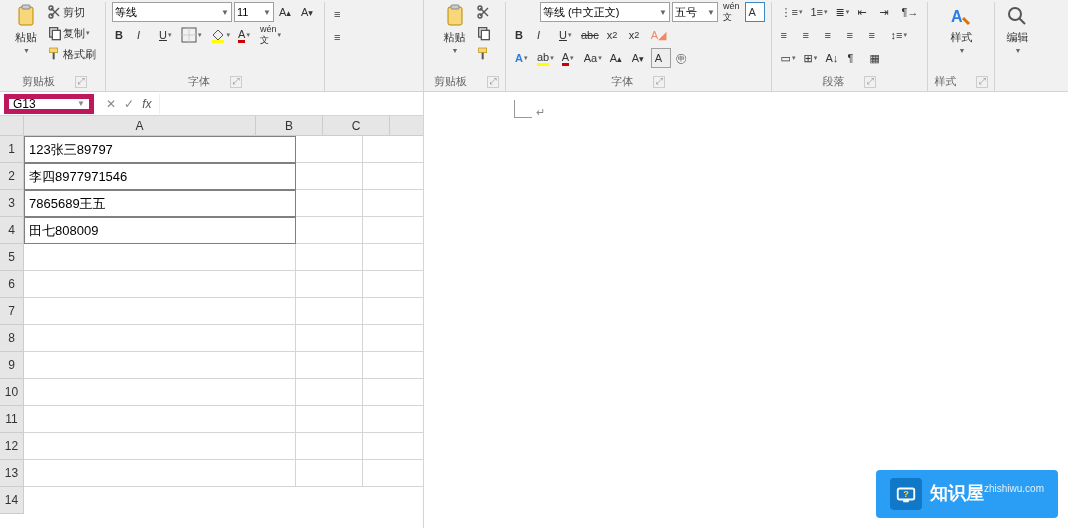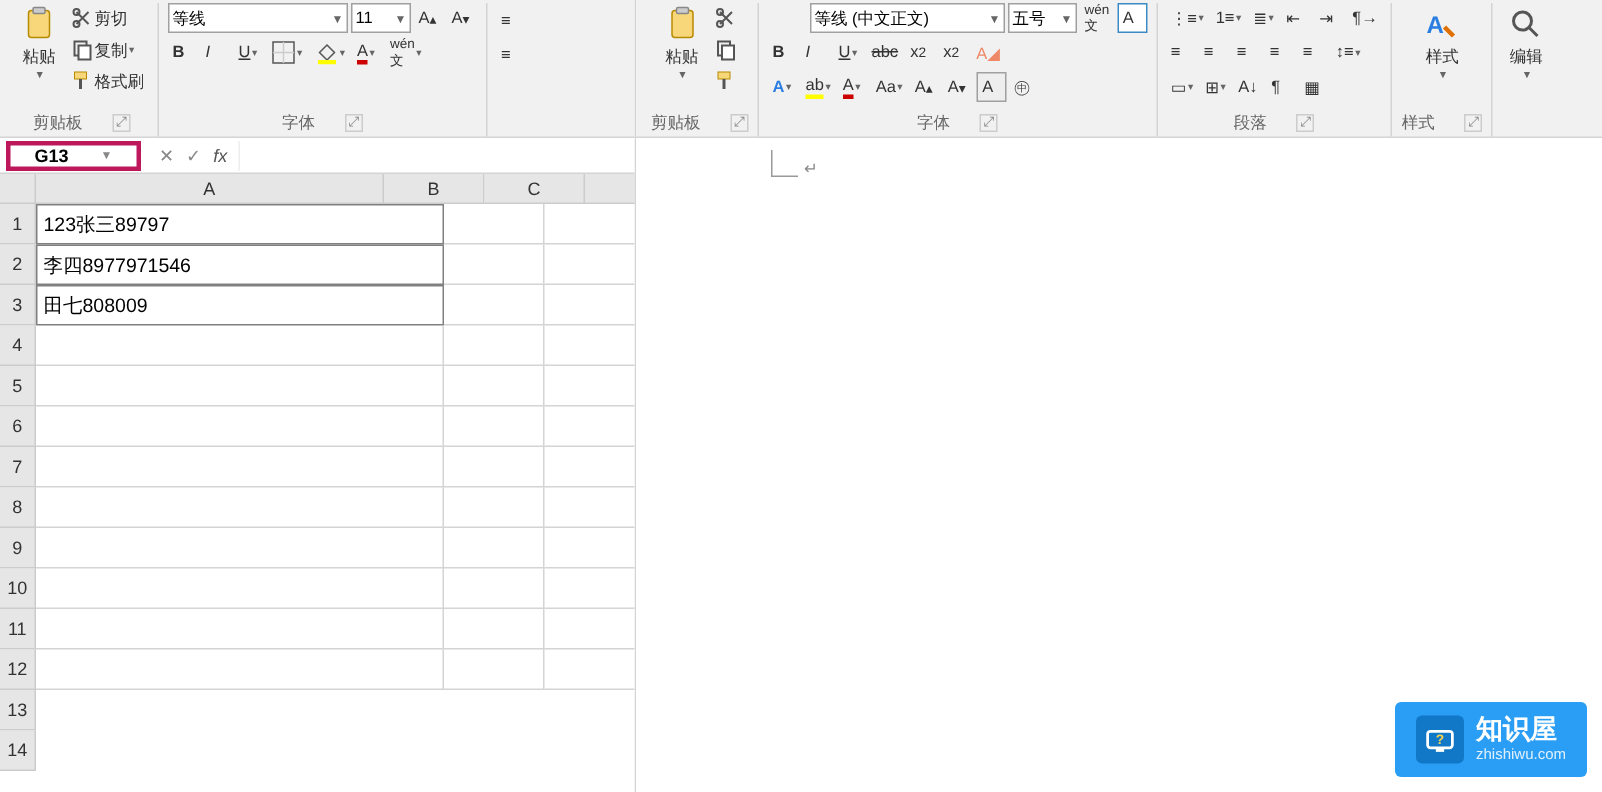--- a/index.html
+++ b/index.html
@@ -19,42 +19,42 @@
 .bigbtn .lbl { font-size: 11px; color: #333; }
 .col { display: flex; flex-direction: column; gap: 1px; }
 .row { display: flex; align-items: center; gap: 2px; }
 .sbtn { padding: 2px 3px; cursor: pointer; display: inline-flex; align-items: center; min-width: 20px; height: 20px; font-size: 11px; color: #333; }
 .sbtn.boxed { border: 1px solid #a0a0a0; background: #fff; }
 .sbtn.blue-boxed { border: 1.5px solid #3b8ac4; }
 .sel { border: 1px solid #a0a0a0; background: #fff; height: 20px; font-size: 11px; padding: 0 2px; display: inline-flex; align-items: center; justify-content: space-between; }
 .sel .caret { font-size: 8px; color: #666; margin-left: 2px; }
 .dd { font-size: 7px; color: #666; margin-left: 1px; }
 .namebox-row { display: flex; align-items: center; height: 24px; border-bottom: 1px solid #d4d4d4; background: #fff; }
-.namebox { width: 90px; border: 3px solid #be185d; height: 20px; margin: 0 4px; padding: 0 16px; font-size: 12px; display: flex; align-items: center; justify-content: space-between; font-weight: bold; }
+.namebox { width: 90px; border: 5px solid #be185d; height: 20px; margin: 0 4px; padding: 0 4px; font-size: 12px; display: flex; align-items: center; justify-content: space-between; }
 .fx-btns { display: flex; gap: 8px; padding: 0 8px; color: #888; }
 .fx { font-style: italic; color: #555; }
 .formula { flex: 1; height: 20px; border-left: 1px solid #eee; padding: 0 6px; }
 .sheet { flex: 1; display: flex; overflow: hidden; background: #fff; }
 .rowhdrs { display: flex; flex-direction: column; }
 .corner { width: 24px; height: 20px; background: #e6e6e6; border-right: 1px solid #ccc; border-bottom: 1px solid #ccc; }
 .rh { width: 24px; height: 27px; background: #e6e6e6; border-right: 1px solid #ccc; border-bottom: 1px solid #ccc; display: flex; align-items: center; justify-content: center; font-size: 12px; color: #333; }
 .grid { flex: 1; }
 .colhdrs { display: flex; height: 20px; }
 .ch { background: #e6e6e6; border-right: 1px solid #ccc; border-bottom: 1px solid #ccc; display: flex; align-items: center; justify-content: center; font-size: 12px; color: #333; }
 .ch.a { width: 232px; } .ch.b { width: 67px; } .ch.c { width: 67px; } .ch.d { width: 34px; }
 .cells .srow { display: flex; height: 27px; }
 .cell { border-right: 1px solid #d4d4d4; border-bottom: 1px solid #d4d4d4; padding: 0 4px; display: flex; align-items: center; font-size: 13px; color: #000; }
 .cell.a { width: 272px; } .cell.b { width: 67px; } .cell.c { width: 67px; } .cell.d { width: 34px; }
 .cell.filled { border: 1px solid #808080; }
 .doc-area { flex: 1; background: #fff; position: relative; }
 .doc-corner { position: absolute; left: 90px; top: 8px; width: 18px; height: 18px; border-left: 1px solid #999; border-bottom: 1px solid #999; }
 .doc-mark { position: absolute; left: 112px; top: 14px; font-size: 11px; color: #888; }
 .watermark { position: absolute; right: 10px; bottom: 10px; display: flex; align-items: center; gap: 8px; background: #2a9df4; color: #fff; padding: 8px 14px; border-radius: 4px; }
 .watermark .logo { width: 32px; height: 32px; background: #1178c8; border-radius: 4px; display: flex; align-items: center; justify-content: center; font-size: 18px; }
-.watermark .txt { display: flex; flex-direction: column; line-height: 1.2; }
+.watermark .txt { display: flex; line-height: 1.2; }
 .watermark .t1 { font-size: 18px; font-weight: bold; }
 .watermark .t2 { font-size: 10px; opacity: .85; }
 svg.icon { width: 16px; height: 16px; }
 </style>
 </head>
 <body>
 
 <div class="app">
 
   <div class="pane left">
@@ -211,20 +211,26 @@
               <div class="cell c"></div>
               <div class="cell d"></div>
             </div>
           <div class="srow">
               <div class="cell a filled">李四8977971546</div>
               <div class="cell b"></div>
               <div class="cell c"></div>
               <div class="cell d"></div>
             </div>
           <div class="srow">
+              <div class="cell a filled">7865689王五</div>
+              <div class="cell b"></div>
+              <div class="cell c"></div>
+              <div class="cell d"></div>
+            </div>
+          <div class="srow">
               <div class="cell a filled">田七808009</div>
               <div class="cell b"></div>
               <div class="cell c"></div>
               <div class="cell d"></div>
             </div>
           <div class="srow">
               <div class="cell a"></div>
               <div class="cell b"></div>
               <div class="cell c"></div>
               <div class="cell d"></div>

